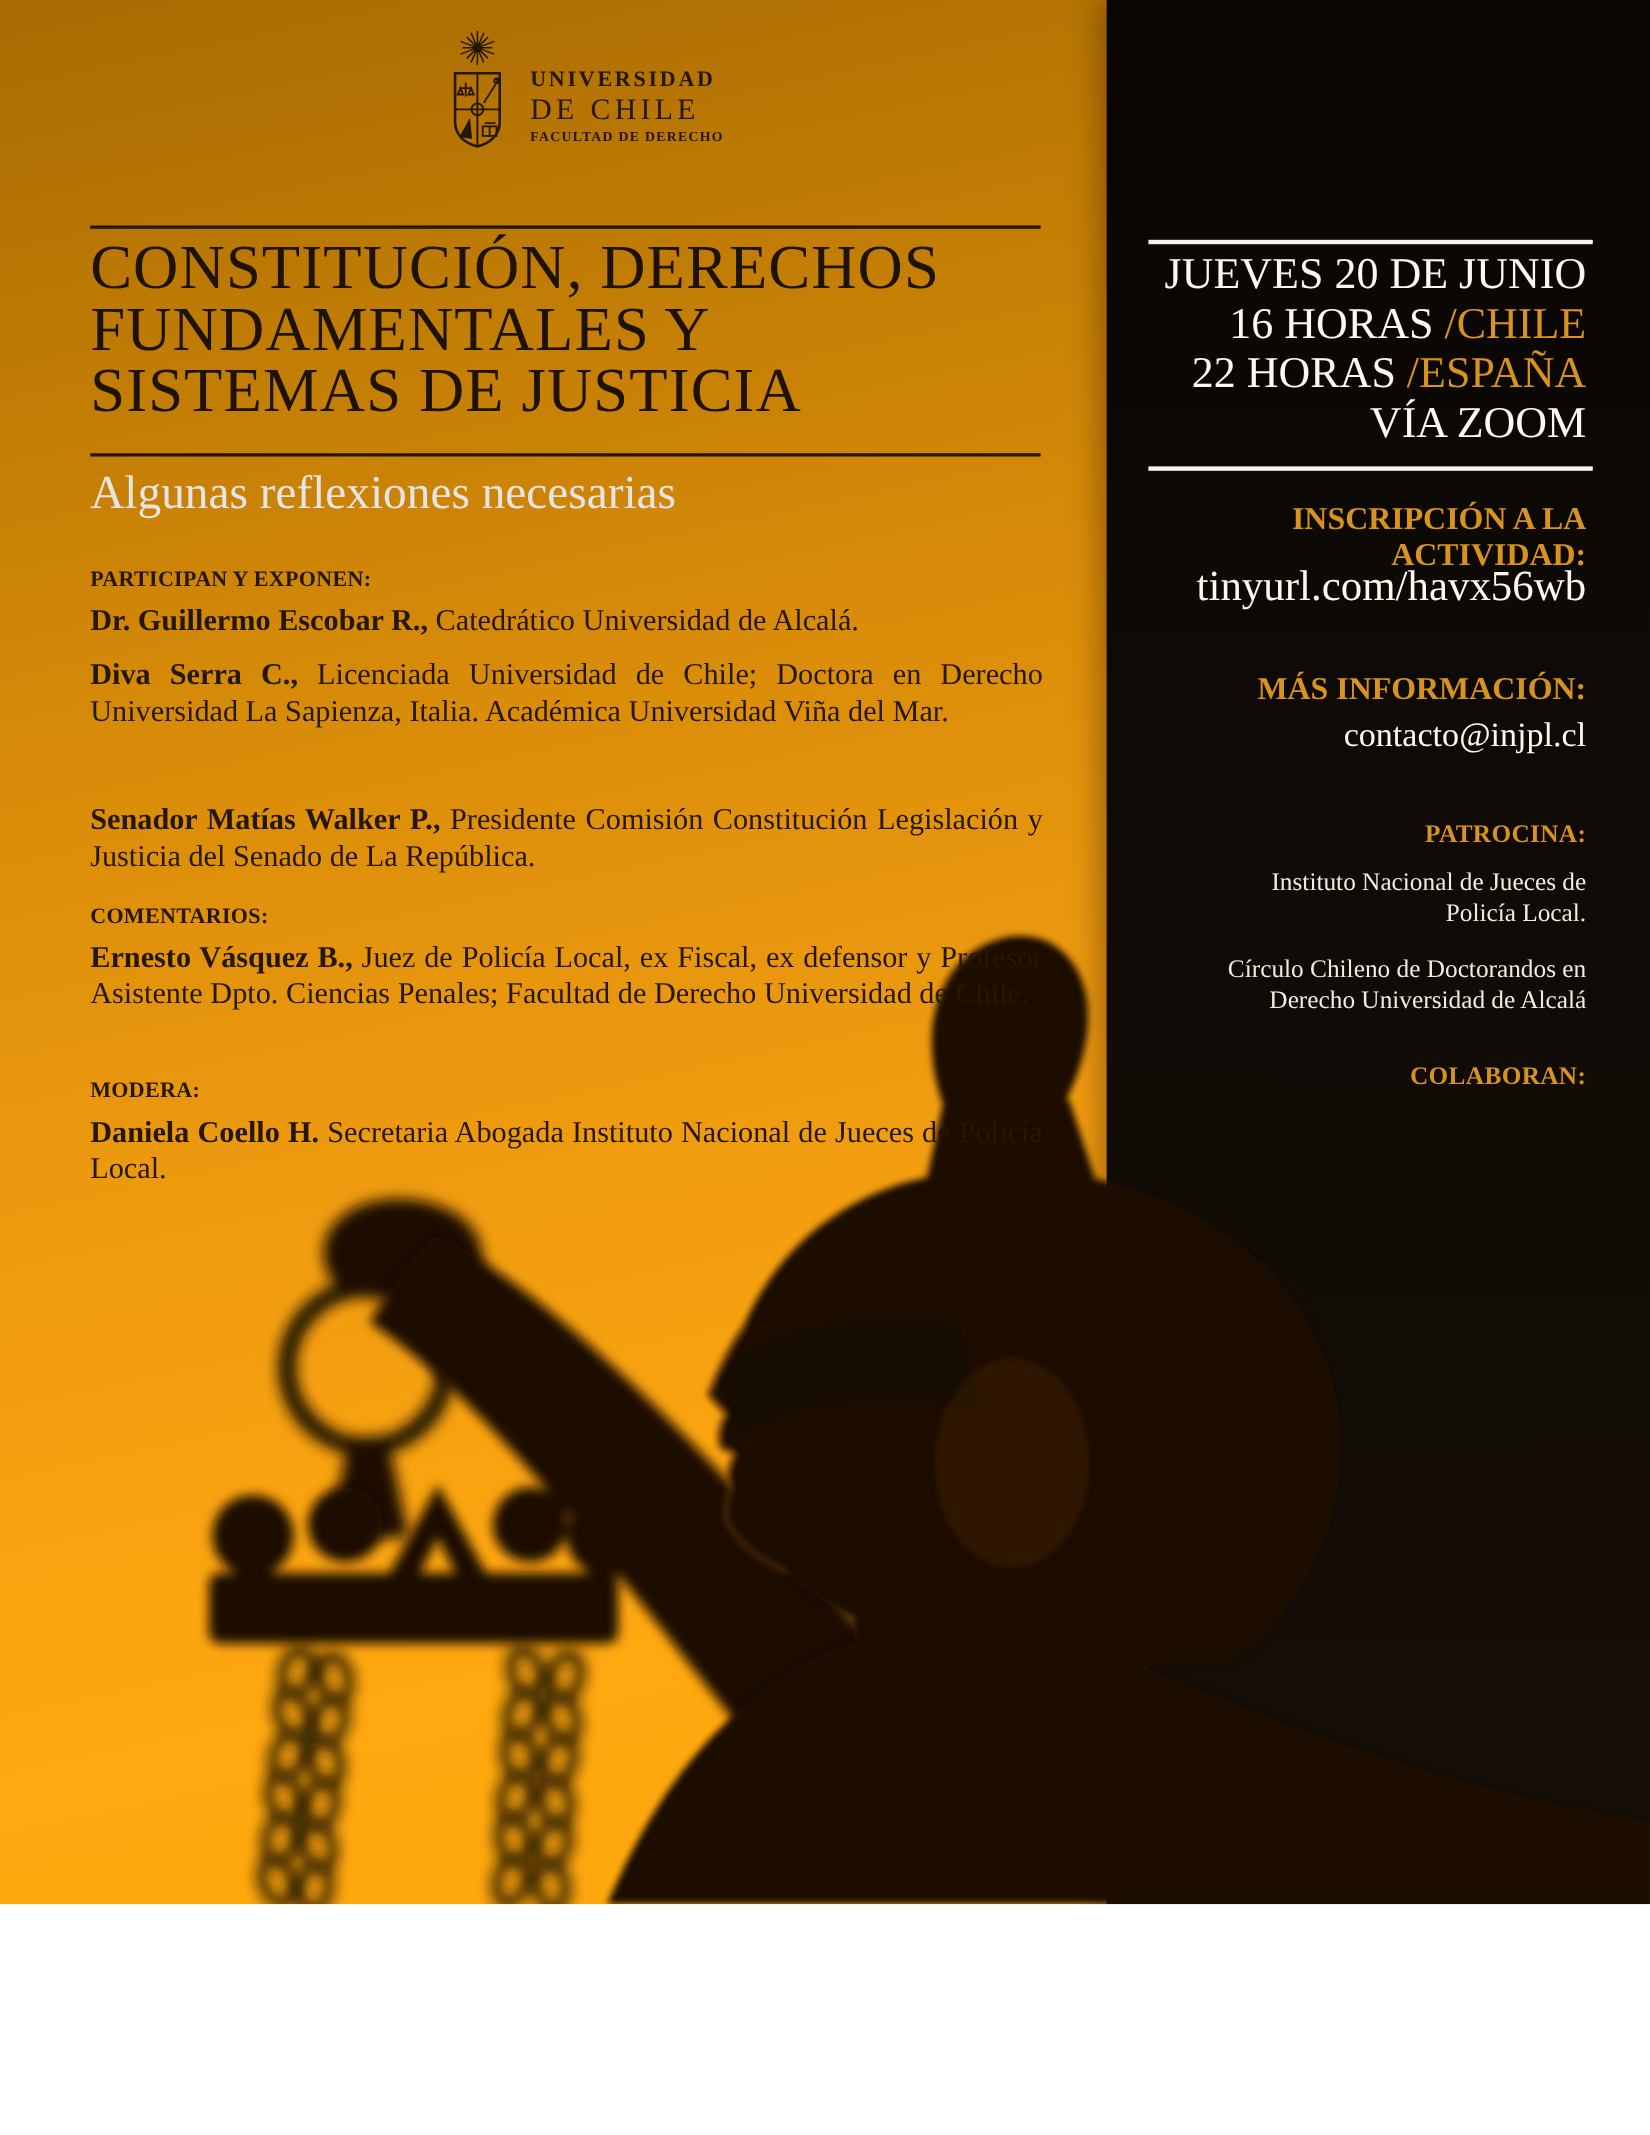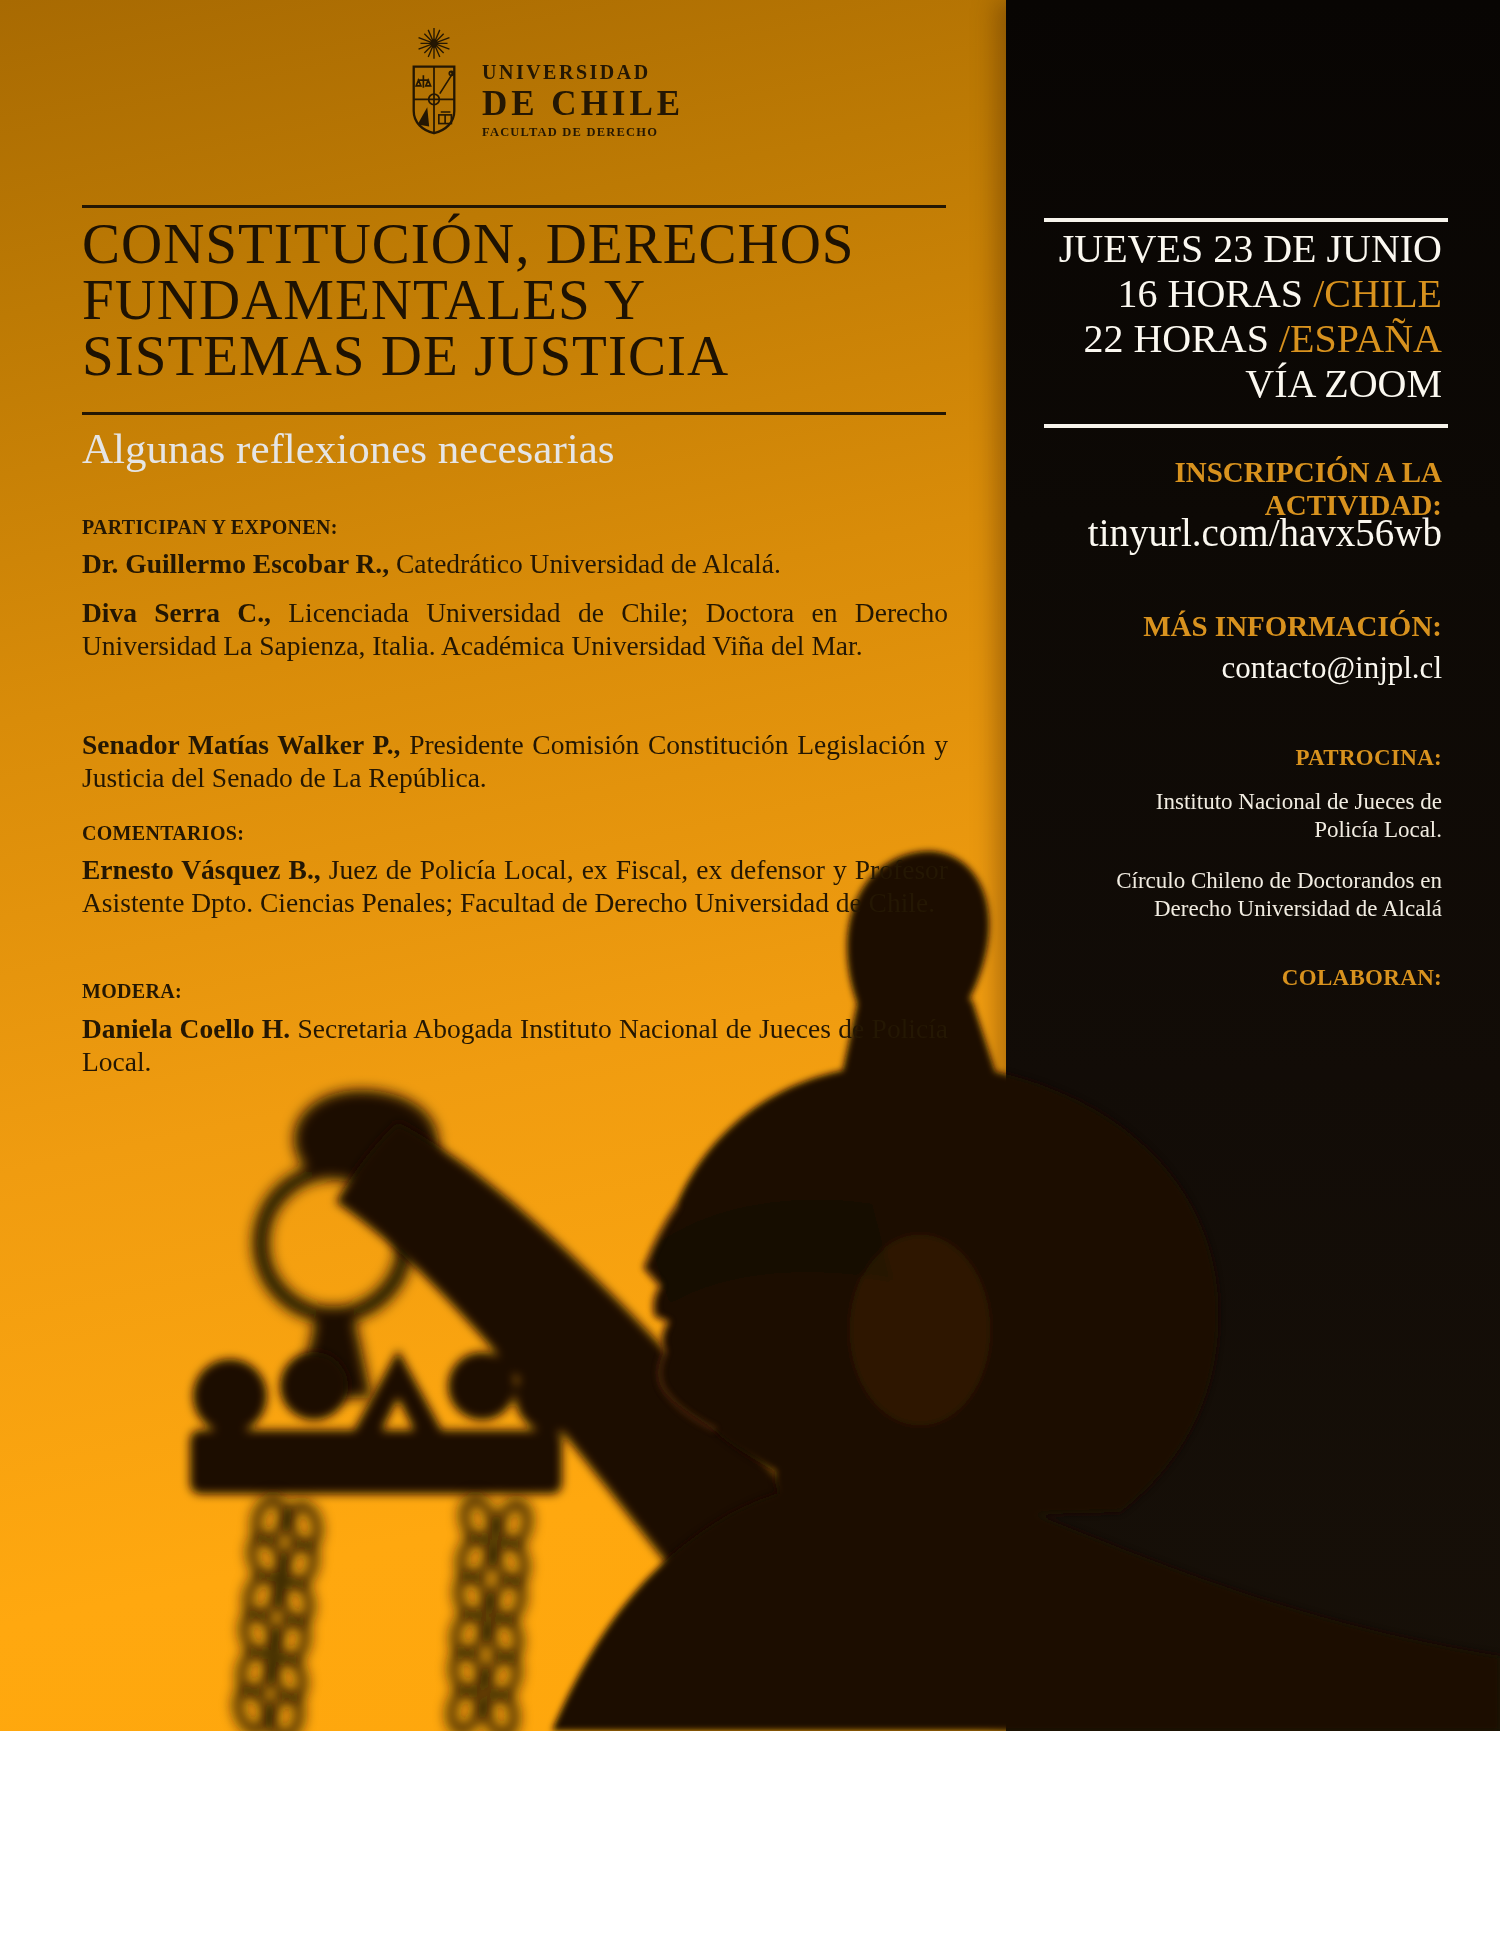--- a/index.html
+++ b/index.html
@@ -11,21 +11,21 @@
   .panel-black{position:absolute;left:1006px;top:0;width:494px;height:1731px;
     background:linear-gradient(180deg,#080503 0%,#0d0905 30%,#120c07 62%,#171008 100%);
     box-shadow:-10px 0 22px rgba(60,30,0,.35);}
   .footer-white{position:absolute;left:0;top:1731px;width:1500px;height:210px;background:#ffffff;}
   .statue{position:absolute;left:0;top:0;width:1500px;height:1941px;pointer-events:none;}
   
   .top-logo{position:absolute;left:403px;top:26px;display:flex;gap:17px;color:#241703;}
   .top-logo .crest{width:62px;height:114px;}
   .top-logo .tl-text{padding-top:36px;line-height:1;}
   .tl-l1{font-size:20px;letter-spacing:2.5px;font-weight:600;}
-  .tl-l2{font-size:35px;letter-spacing:4px;font-weight:700;margin-top:4px;}
+  .tl-l2{font-size:27px;letter-spacing:4px;font-weight:400;margin-top:4px;}
   .tl-l3{font-size:12.5px;letter-spacing:1.2px;font-weight:600;margin-top:5px;}
   
   .rule{position:absolute;height:3px;background:#241703;}
   .rule-1{left:82px;top:205px;width:864px;}
   .rule-2{left:82px;top:412px;width:864px;}
   .title{position:absolute;left:82px;top:216px;width:900px;color:#1e1202;
          font-size:57px;line-height:56px;letter-spacing:1px;}
   .subtitle{position:absolute;left:82px;top:424px;color:#e5e5e5;font-size:43px;}
   .label{position:absolute;left:82px;color:#241703;font-size:20px;font-weight:bold;letter-spacing:.3px;}
   .person{position:absolute;left:82px;width:866px;margin:0;color:#241703;
@@ -177,21 +177,21 @@
 
   <p class="person" style="top:853px"><b>Ernesto Vásquez B.,</b><span> Juez de Policía Local, ex Fiscal, ex defensor y Profesor Asistente Dpto. Ciencias Penales; Facultad de Derecho Universidad de Chile.</span></p>
 
   <div class="label" style="top:980px">MODERA:</div>
 
   <p class="person" style="top:1012px"><b>Daniela Coello H.</b><span> Secretaria Abogada Instituto Nacional de Jueces de Policía Local.</span></p>
 
   <div class="sidebar">
     <div class="srule srule-1"></div>
     <div class="date-block">
-      <div>JUEVES 23 DE JUNIO</div>
+      <div>JUEVES 20 DE JUNIO</div>
       <div><span>16 HORAS </span><span class="accent">/CHILE</span></div>
       <div><span>22 HORAS </span><span class="accent">/ESPAÑA</span></div>
       <div>VÍA ZOOM</div>
     </div>
     <div class="srule srule-2"></div>
     <div class="inscription">
       <div>INSCRIPCIÓN A LA</div>
       <div>ACTIVIDAD:</div>
     </div>
     <div class="url">tinyurl.com/havx56wb</div>

